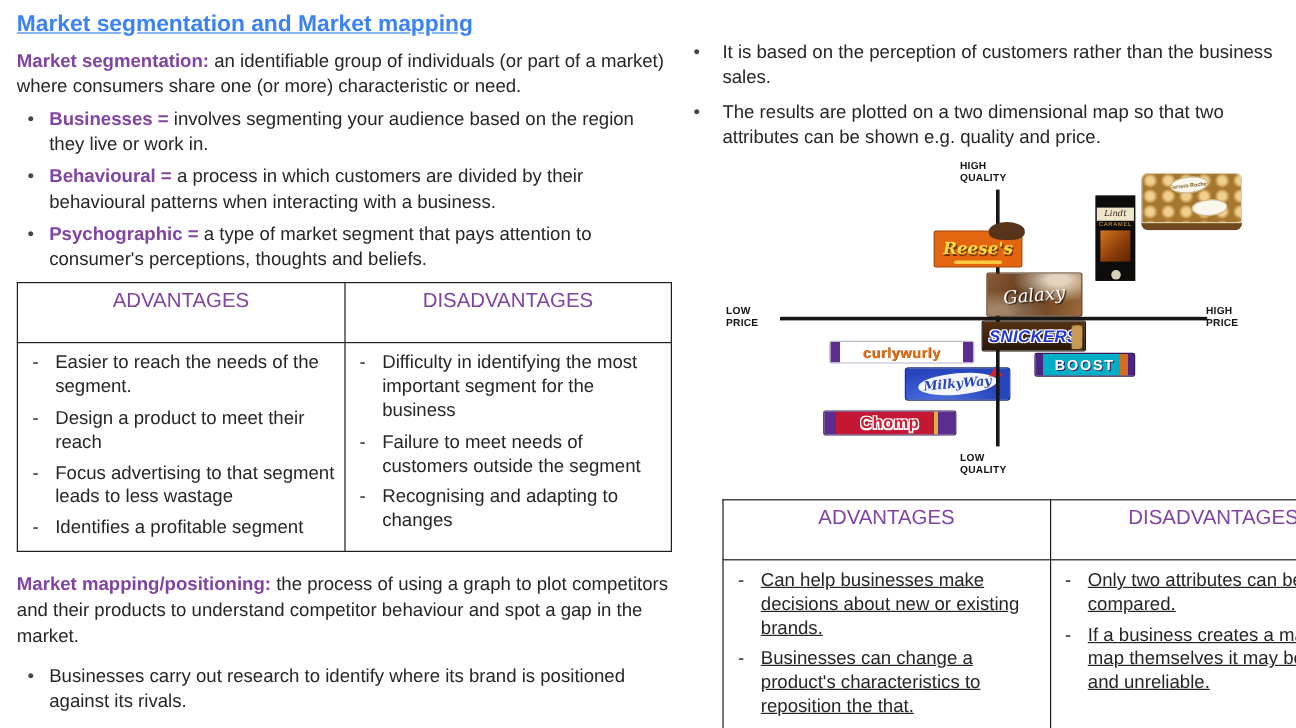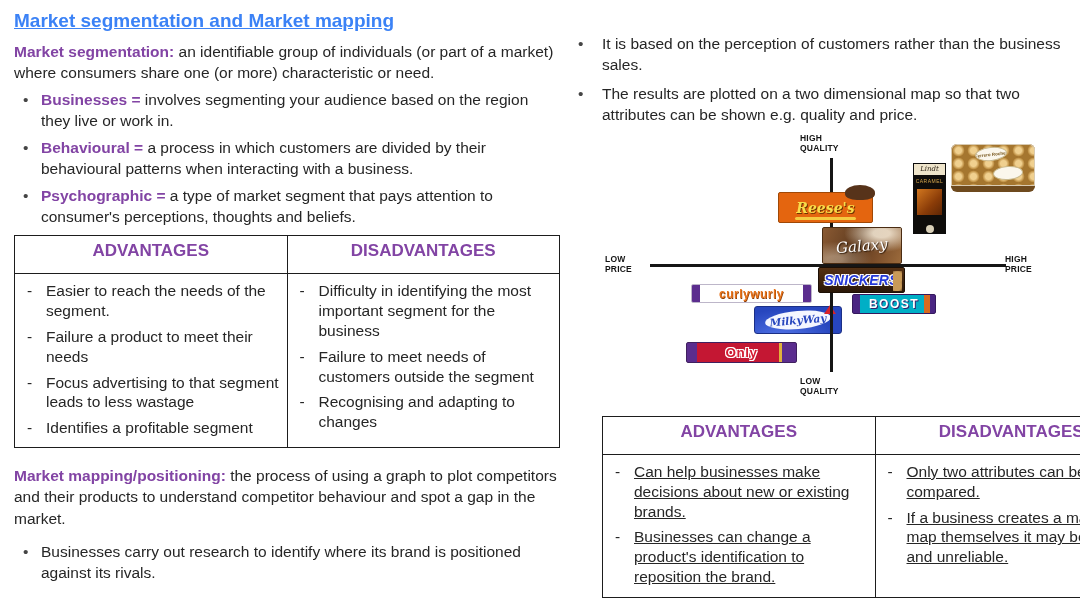--- a/index.html
+++ b/index.html
@@ -11,21 +11,21 @@
   .left-col { position:absolute; left:0; top:0; width:565px; padding:10px 4px 0 14px; box-sizing:border-box; }
   .title { font-size:19px; font-weight:bold; color:#3b82f6; text-decoration:underline; margin:0 0 9px 0; }
   .para { font-size:15.5px; line-height:1.38; margin:0; }
   .term { color:#8244A4; font-weight:bold; }
   .bullets { list-style:none; margin:5px 0 0 0; padding:0; font-size:15.5px; line-height:1.36; }
   .bullets > li { position:relative; padding-left:27px; margin-bottom:6px; }
   .bullets > li::before { content:"\2022"; position:absolute; left:9px; top:0; color:#454545; }
 
   table.adv-table { border-collapse:collapse; width:546px; margin:8px 0 0 0; table-layout:fixed; }
   .adv-table th, .adv-table td { border:1.7px solid #1d1d1d; vertical-align:top; }
-  .adv-table th { color:#8244A4; font-size:17px; font-weight:bold; padding:5px 2px 12px; width:50%; text-align:center; }
+  .adv-table th { color:#8244A4; font-size:17px; font-weight:normal; padding:5px 2px 24px; width:50%; text-align:center; }
   .adv-table td { padding:1px 4px 9px 2px; }
   .dash-list { list-style:none; margin:0; padding:0; font-size:15.5px; line-height:1.28; }
   .dash-list li { position:relative; padding-left:29px; margin-top:6px; }
   .dash-list li::before { content:"-"; position:absolute; left:10px; }
 
   .mapping-para { margin-top:17px; }
   .mt { margin-top:12px; }
 
   
   .right-col { position:absolute; left:565px; top:0; width:515px; height:607px; }
@@ -40,30 +40,30 @@
   .axis-label { position:absolute; font-size:8.5px; font-weight:bold; line-height:1.15; color:#141414; letter-spacing:.2px; z-index:2; }
   .al-top { left:235px; top:6px; width:62px; }
   .al-bottom { left:235px; top:249px; width:62px; }
   .al-left { left:40px; top:127px; width:48px; }
   .al-right { left:440px; top:127px; width:48px; }
 
   .product { position:absolute; display:flex; align-items:center; justify-content:center;
              border-radius:2px; z-index:3; box-sizing:border-box; }
   .product .lbl { white-space:nowrap; }
 
-  .reeses { left:213px; top:64px; width:95px; height:31px; background:#E4650F; border:1px solid #A04806; }
+  .reeses { left:213px; top:64px; width:74px; height:31px; background:#E4650F; border:1px solid #A04806; }
   .reeses .lbl { font-family:"DejaVu Serif", serif; font-style:italic; font-weight:bold; font-size:14px;
                  color:#F8DC4A; text-shadow:1px 1px 0 #6E3403; }
   .reeses::before { content:""; position:absolute; right:-3px; top:-8px; width:30px; height:15px;
                     background:#57331A; border-radius:50% 50% 40% 40%; }
   .reeses::after { content:""; position:absolute; bottom:2px; left:16px; right:16px; height:3px;
                    background:#F8DC4A; opacity:.85; border-radius:2px; }
 
   .lindt { left:348px; top:35px; width:33px; height:71px; flex-direction:column; border:1px solid #0c0c0c;
-           background:#0E0C0A; align-items:stretch; justify-content:space-between; border-radius:0; }
+           background:#0E0C0A; align-items:stretch; justify-content:flex-end; border-radius:0; }
   .lindt-top { background:#EFE5CB; color:#2e2418; font-family:"DejaVu Serif", serif; font-style:italic;
                font-size:7px; text-align:center; line-height:11px; height:11px; }
   .lindt-sub { color:#D8A84E; font-size:5px; text-align:center; line-height:7px; letter-spacing:.5px; }
   .lindt-mid { height:26px; margin:1px 3px 0 3px; background:linear-gradient(135deg,#D2771F,#8a3c08 60%,#5d2605); }
   .lindt-seal { display:block; width:8px; height:8px; margin:7px auto 0; border-radius:50%;
                 background:#EFE5CB; opacity:.9; }
 
   .ferrero { left:386px; top:16px; width:84px; height:48px; border-radius:6px;
              background-color:#9A archiv;{} }
   .ferrero { background-color:#A5762F;
@@ -101,21 +101,21 @@
   .milkyway { left:189px; top:178px; width:88px; height:28px; z-index:1;
               background:radial-gradient(ellipse at 30% 130%, #4A6CE0 15%, #2746BE 65%);
               border:1px solid #1b2f86; border-radius:3px; }
   .mw-oval { position:relative; width:66px; height:18px; background:#f4f6ff; border-radius:50%;
              transform:rotate(-5deg); display:flex; align-items:center; justify-content:center; }
   .milkyway .lbl { font-family:"DejaVu Serif", serif; font-style:italic; font-weight:bold; font-size:10.5px;
                    color:#2746BE; }
   .milkyway::after { content:""; position:absolute; right:5px; top:-2px; width:12px; height:9px;
                      background:#D8232A; clip-path:polygon(0 100%, 50% 0, 100% 100%); }
 
-  .boost { left:287px; top:166px; width:84px; height:20px;
+  .boost { left:297px; top:166px; width:84px; height:20px;
            background:linear-gradient(90deg,#4A2582 0 8%, #00AFC6 8% 86%, #D86A1E 86% 94%, #4A2582 94%);
            border:1px solid #35195e; }
   .boost .lbl { font-size:12px; font-weight:800; letter-spacing:1.5px; color:#ffffff;
                 text-shadow:1px 1px 0 #3A1E68; }
 
   .chomp { left:121px; top:214px; width:111px; height:21px;
            background:linear-gradient(90deg,#5B2D8E 0 9%, #C41733 9% 84%, #E0B23C 84% 87%, #5B2D8E 87%);
            border:1px solid #40205f; }
   .chomp .lbl { font-size:13.5px; font-weight:800; color:#D41A32; letter-spacing:.5px;
                 text-shadow:-1px -1px 0 #fff, 1px -1px 0 #fff, -1px 1px 0 #fff, 1px 1px 0 #fff; }
@@ -156,21 +156,21 @@
     <table class="adv-table">
       <tbody>
           <tr>
         <th>ADVANTAGES</th>
         <th>DISADVANTAGES</th>
       </tr>
       <tr>
         <td>
           <ul class="dash-list">
             <li>Easier to reach the needs of the segment.</li>
-            <li>Failure a product to meet their needs</li>
+            <li>Design a product to meet their reach</li>
             <li>Focus advertising to that segment leads to less wastage</li>
             <li>Identifies a profitable segment</li>
           </ul>
         </td>
         <td>
           <ul class="dash-list">
             <li>Difficulty in identifying the most important segment for the business</li>
             <li>Failure to meet needs of customers outside the segment</li>
             <li>Recognising and adapting to changes</li>
           </ul>
@@ -256,35 +256,35 @@
         <div class="mw-oval">
           <span class="lbl">MilkyWay</span>
         </div>
       </div>
 
       <div class="product boost">
         <span class="lbl">BOOST</span>
       </div>
 
       <div class="product chomp">
-        <span class="lbl">Only</span>
+        <span class="lbl">Chomp</span>
       </div>
     </div>
 
     <table class="adv-table rtable">
       <tbody>
           <tr>
         <th>ADVANTAGES</th>
         <th>DISADVANTAGES</th>
       </tr>
       <tr>
         <td>
           <ul class="dash-list">
             <li>Can help businesses make decisions about new or existing brands.</li>
-            <li>Businesses can change a product's identification to reposition the brand.</li>
+            <li>Businesses can change a product's characteristics to reposition the that.</li>
           </ul>
         </td>
         <td>
           <ul class="dash-list">
             <li>Only two attributes can be compared.</li>
             <li>If a business creates a market map themselves it may be bias and unreliable.</li>
           </ul>
         </td>
       </tr>
     </tbody>

